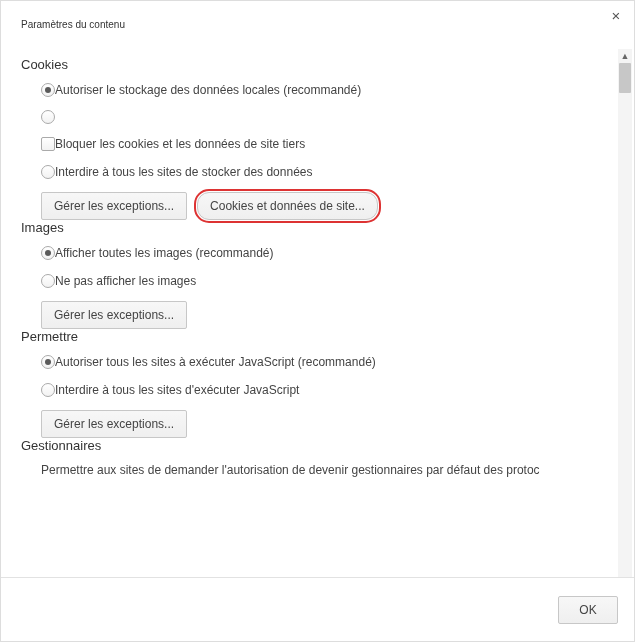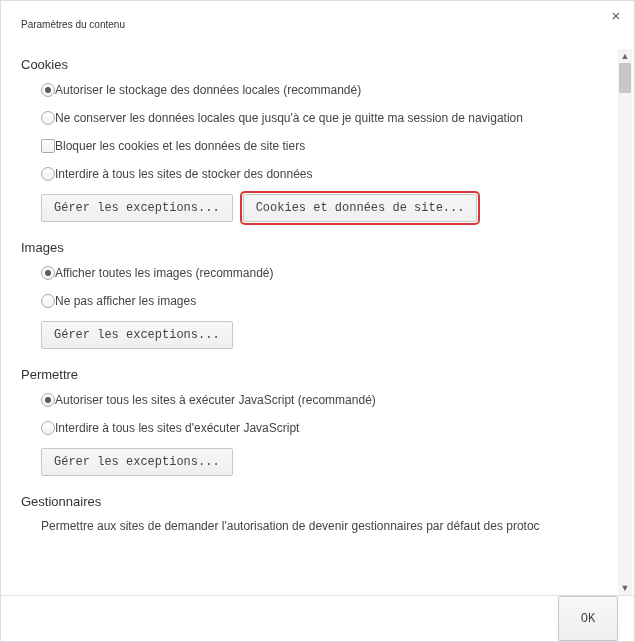--- a/index.html
+++ b/index.html
@@ -38,21 +38,21 @@
   }
   .scroll-area {
     position: absolute;
     top: 48px;
     bottom: 46px;
     left: 0;
     right: 0;
     overflow: hidden;
     padding: 0 32px 0 20px;
   }
-  .section { margin-top: 18px; }
+  .section { }
   .section:first-child { margin-top: 8px; }
   .section-title {
     font-size: 13px;
     color: #333;
     margin: 0 0 10px 0;
     font-weight: normal;
   }
   .options { padding-left: 20px; }
   .opt-row {
     display: flex;
@@ -88,40 +88,42 @@
   .btn {
     border: 1px solid #c7c7c7;
     background: linear-gradient(#f7f7f7,#efefef);
     color: #444;
     font-size: 12px;
     padding: 4px 12px;
     border-radius: 2px;
     cursor: pointer;
     min-width: 60px;
     line-height: 18px;
-    font-family: Liberation Mono, monospace;
+    font-family: Liberation Sans, sans-serif;
   }
   .btn.highlight {
     outline: 2px solid #d33;
     outline-offset: 1px;
+    border-radius: 12px;
   }
   .truncated {
     color: #444;
     padding-left: 20px;
     margin-top: 8px;
     white-space: nowrap;
     overflow: hidden;
   }
   .footer {
     position: absolute;
     bottom: 0; left: 0; right: 0;
-    height: 46px;
+    height: 64px;
     border-top: 1px solid #e2e2e2;
     display: flex;
     justify-content: flex-end;
+    align-items: center;
     padding: 0 16px;
     background: #fff;
   }
   .scrollbar {
     position: absolute;
     top: 48px;
     bottom: 46px;
     right: 2px;
     width: 14px;
     background: #f4f4f4;
@@ -157,21 +159,20 @@
 
   <div class="section">
     <h2 class="section-title">Cookies</h2>
     <div class="options">
       <div class="opt-row">
         <span class="radio checked"></span>
         <label>Autoriser le stockage des données locales (recommandé)</label>
       </div>
       <div class="opt-row">
         <span class="radio"></span>
-        <label>Ne conserver les données locales que jusqu'à ce que je quitte ma session de navigation</label>
       </div>
       <div class="opt-row">
         <span class="check"></span>
         <label>Bloquer les cookies et les données de site tiers</label>
       </div>
       <div class="opt-row">
         <span class="radio"></span>
         <label>Interdire à tous les sites de stocker des données</label>
       </div>
     </div>

